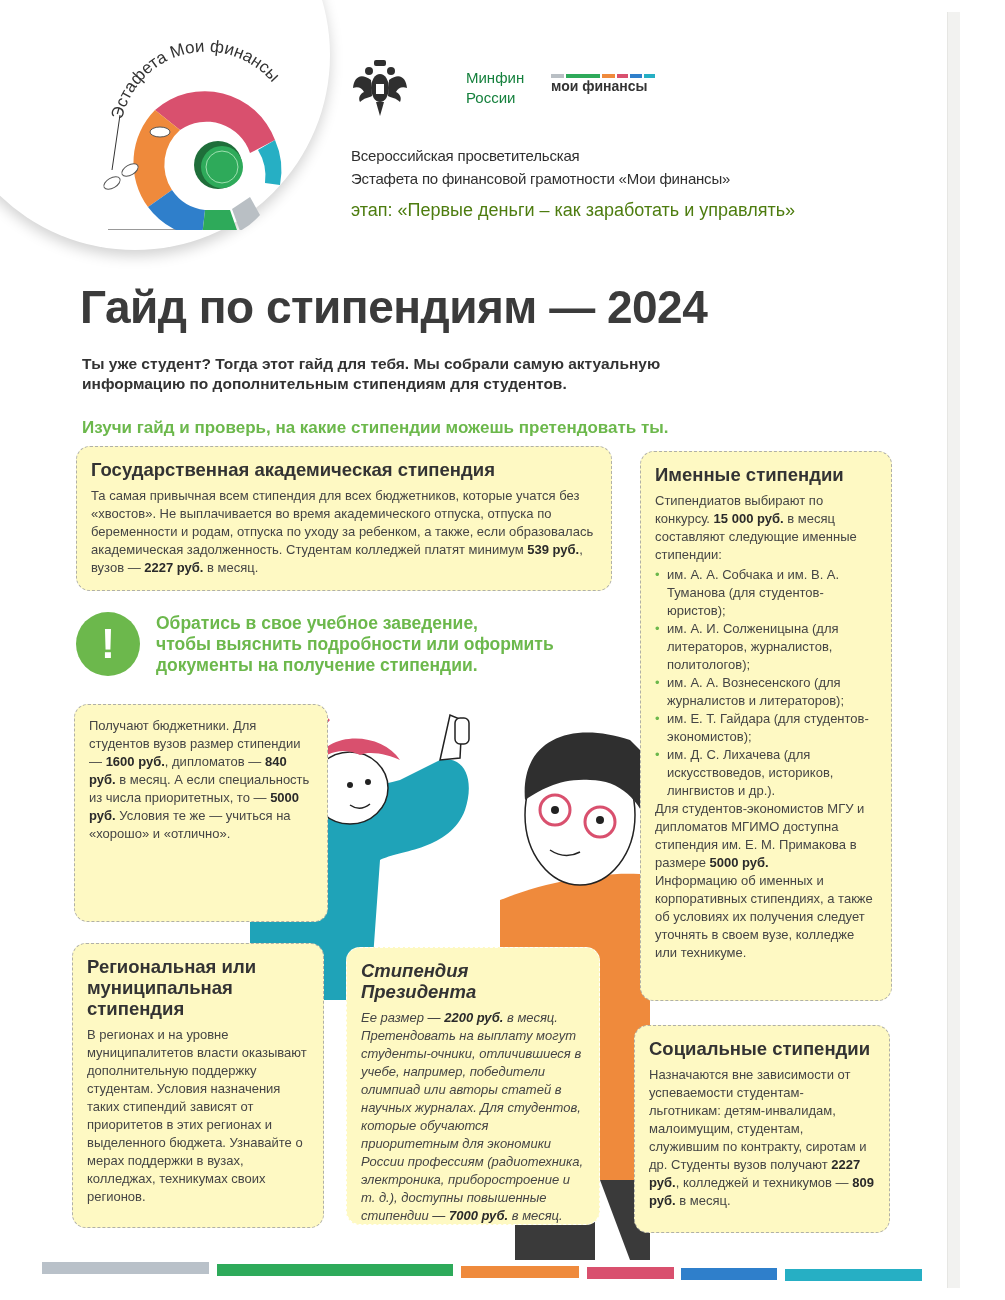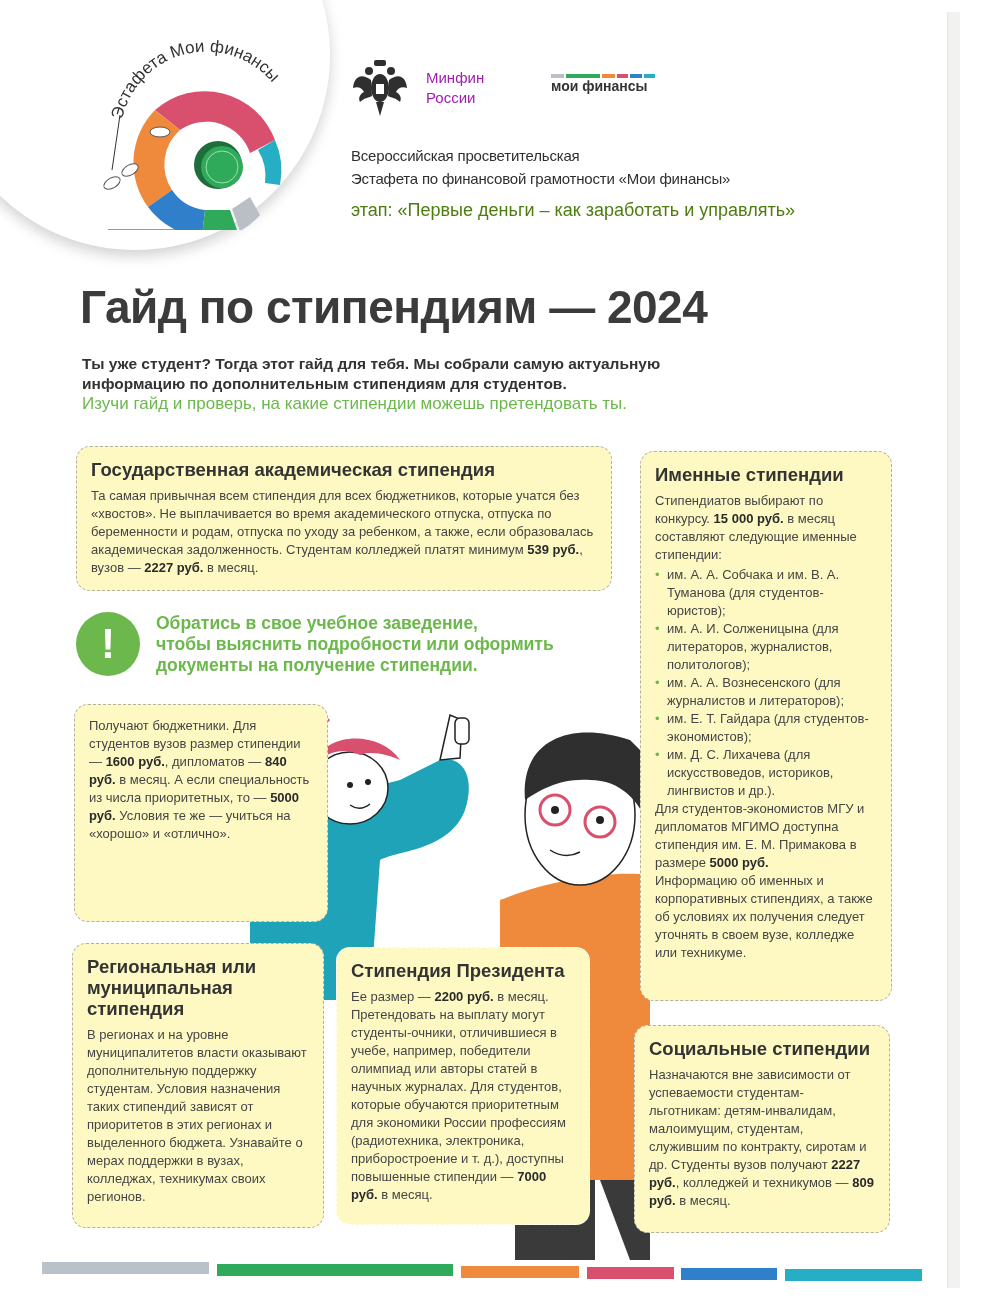--- a/index.html
+++ b/index.html
@@ -8,48 +8,48 @@
 
   .page-edge { position: absolute; left: 947px; top: 12px; width: 13px; height: 1276px; background: #f2f2f0; border-left: 1px solid #e6e6e3; }
 
   
   .logo-disc { position: absolute; left: -60px; top: -140px; width: 390px; height: 390px; border-radius: 50%; background: #ffffff; box-shadow: 0 6px 14px rgba(0,0,0,0.18); }
   .logo-svg { position: absolute; left: 60px; top: 20px; width: 240px; height: 210px; }
 
   
   .minfin { position: absolute; left: 350px; top: 58px; display: flex; align-items: center; gap: 16px; }
   .eagle { width: 60px; height: 60px; }
-  .minfin-text { font-size: 15px; line-height: 20px; color: #a21caf; font-family: "Liberation Sans", sans-serif; }
+  .minfin-text { font-size: 15px; line-height: 20px; color: #15803d; font-family: "Liberation Sans", sans-serif; margin-left: 40px; }
   .moi-logo { position: absolute; left: 551px; top: 74px; }
   .moi-bar { display: flex; height: 4px; gap: 2px; width: 104px; }
   .moi-bar span { height: 4px; display: block; }
   .moi-text { font-family: "Liberation Sans", sans-serif; font-weight: bold; font-size: 14px; color: #333; margin-top: 0; }
 
   .event { position: absolute; left: 351px; top: 144px; font-family: "Liberation Sans", sans-serif; font-size: 15px; line-height: 23px; color: #2f2f2f; letter-spacing: -0.2px; }
   .stage { position: absolute; left: 351px; top: 200px; font-family: "Liberation Sans", sans-serif; font-size: 18px; color: #4d7c0f; }
 
   
   .title { position: absolute; left: 80px; top: 280px; font-family: "Liberation Sans", sans-serif; font-size: 46px; font-weight: bold; color: #3b3b3b; letter-spacing: -0.5px; }
   .intro { position: absolute; left: 82px; top: 354px; font-family: "Liberation Sans", sans-serif; font-size: 15.5px; line-height: 20px; color: #333; font-weight: bold; }
-  .intro .green { color: #6cb84c; font-weight: normal; font-size: 17px; }
+  .intro .green { color: #6cb84c; font-weight: bold; font-size: 17px; margin-top: 24px; }
 
   
   .card { position: absolute; background: #fef9c3; border: 1.5px dashed #b0b0a8; border-radius: 14px; padding: 12px 14px; font-family: "Liberation Sans", sans-serif; color: #3a3a3a; }
   .card h2 { font-size: 18.5px; font-weight: bold; color: #333; line-height: 21px; margin-bottom: 7px; }
   .card p, .card li { font-size: 13px; line-height: 18px; color: #454545; }
   .card b { color: #2a2a2a; }
   .card ul { list-style: none; }
   .card li { padding-left: 12px; position: relative; }
   .card li::before { content: "•"; color: #6cb84c; position: absolute; left: 0; top: 0; }
 
   .card-academic { left: 76px; top: 446px; width: 536px; height: 145px; }
   .card-named { left: 640px; top: 451px; width: 252px; height: 550px; }
   .card-gov { left: 74px; top: 704px; width: 254px; height: 218px; }
   .card-regional { left: 72px; top: 943px; width: 252px; height: 285px; }
-  .card-president { left: 336px; top: 947px; width: 254px; height: 278px; border-color: #ffffff; }
+  .card-president { left: 346px; top: 947px; width: 254px; height: 278px; border-color: #ffffff; font-style: italic; }
   .card-social { left: 634px; top: 1025px; width: 256px; height: 208px; }
 
   
   .notice { position: absolute; left: 76px; top: 612px; display: flex; align-items: center; gap: 16px; }
   .notice-icon { width: 64px; height: 64px; border-radius: 50%; background: #6cb84c; color: #fff; font-size: 42px; font-weight: bold; display: flex; align-items: center; justify-content: center; font-family: "Liberation Sans", sans-serif; }
   .notice-text { font-family: "Liberation Sans", sans-serif; font-size: 17.5px; line-height: 21px; color: #6cb84c; font-weight: bold; width: 420px; }
 
   
   .illus { position: absolute; left: 250px; top: 700px; width: 400px; height: 560px; }
 

